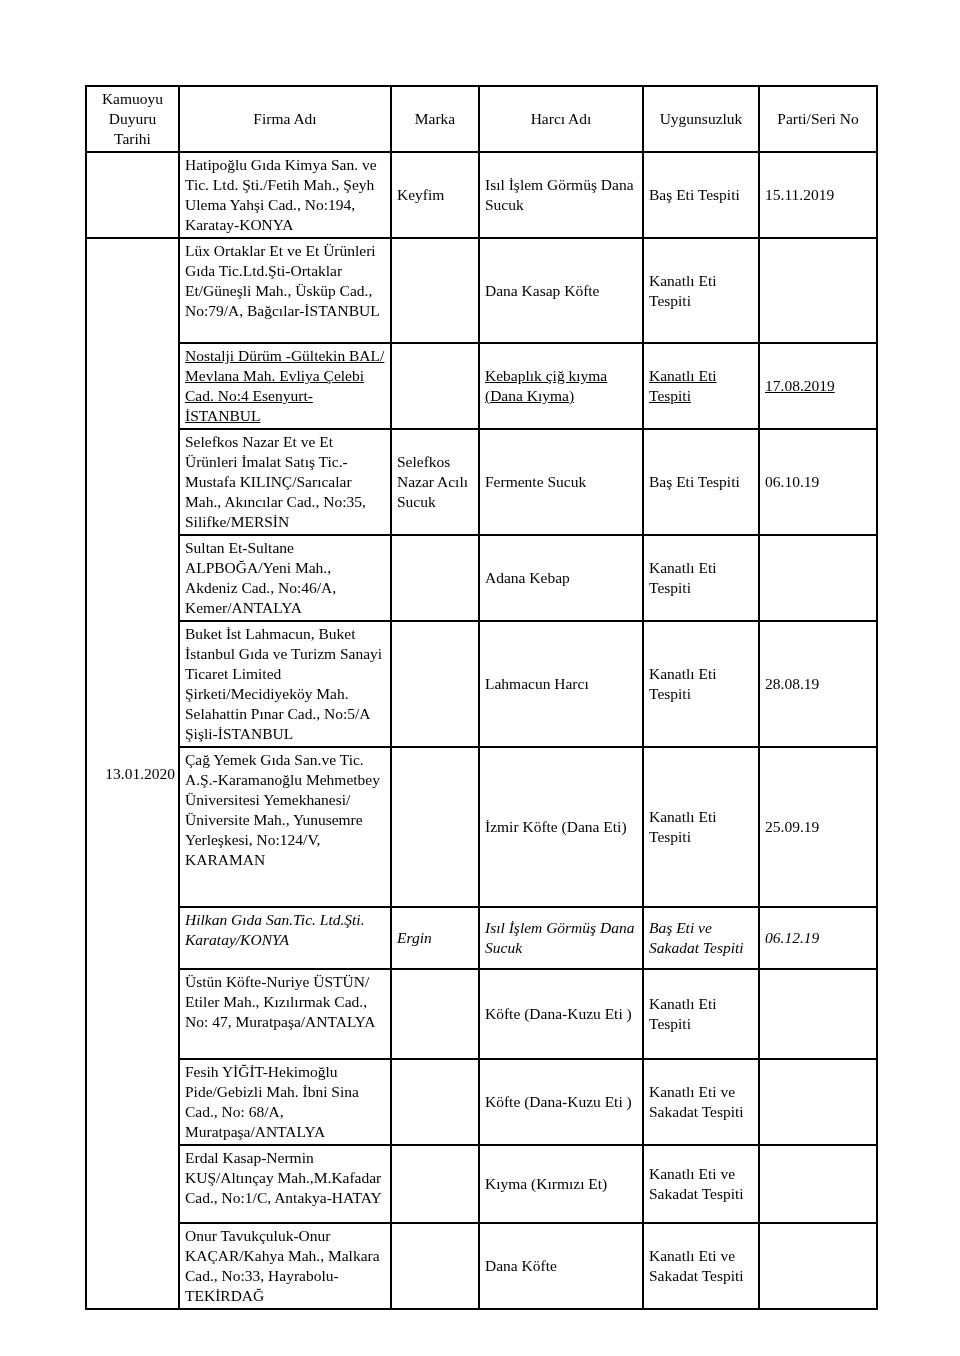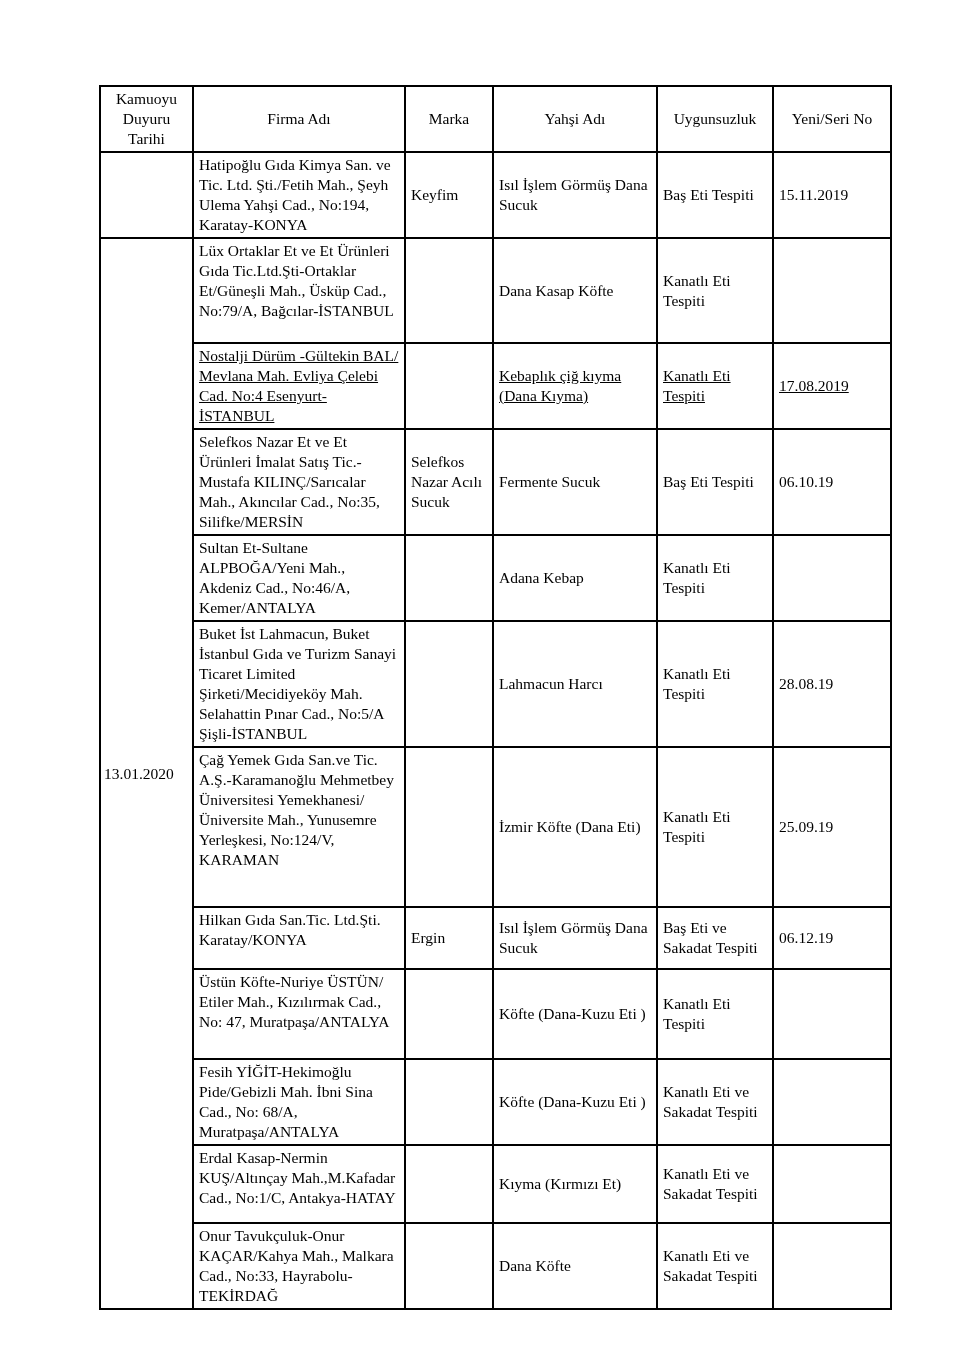--- a/index.html
+++ b/index.html
@@ -16,21 +16,21 @@
   }
   .sheet {
     position: relative;
     width: 960px;
     height: 1356px;
     background: #ffffff;
     overflow: hidden;
   }
   table.recall-table {
     position: absolute;
-    left: 99px;
+    left: 85px;
     top: 85px;
     width: 791px;
     border-collapse: collapse;
     table-layout: fixed;
   }
   .recall-table col.c-date  { width: 93px; }
   .recall-table col.c-firma { width: 212px; }
   .recall-table col.c-marka { width: 88px; }
   .recall-table col.c-urun  { width: 164px; }
   .recall-table col.c-uygun { width: 116px; }
@@ -50,21 +50,21 @@
   .recall-table th {
     text-align: center;
     padding: 2px 4px;
   }
   .recall-table td.firma {
     vertical-align: top;
     text-align: left;
     padding: 2px 4px 2px 5px;
   }
   .recall-table td.date-group {
-    text-align: left;
+    text-align: right;
     vertical-align: middle;
   }
   .recall-table td.plain {
     text-align: left;
     padding-left: 5px;
   }
 </style>
 </head>
 <body>
 
@@ -76,23 +76,23 @@
         <col class="c-marka">
       <col class="c-urun">
         <col class="c-uygun">
         <col class="c-parti">
     </colgroup>
     <tbody>
       <tr style="height:65px;">
         <th>Kamuoyu Duyuru Tarihi</th>
         <th>Firma Adı</th>
         <th>Marka</th>
-        <th>Yahşi Adı</th>
+        <th>Harcı Adı</th>
         <th>Uygunsuzluk</th>
-        <th>Yeni/Seri No</th>
+        <th>Parti/Seri No</th>
       </tr>
 
       <tr style="height:64px;">
         <td class="date-group"></td>
         <td class="firma">Hatipoğlu Gıda Kimya San. ve Tic. Ltd. Şti./Fetih Mah., Şeyh Ulema Yahşi Cad., No:194, Karatay-KONYA</td>
         <td class="plain">Keyfim</td>
         <td class="plain">Isıl İşlem Görmüş Dana Sucuk</td>
         <td class="plain">Baş Eti Tespiti</td>
         <td class="plain">15.11.2019</td>
       </tr>
@@ -139,21 +139,21 @@
       </tr>
 
       <tr style="height:160px;">
         <td class="firma">Çağ Yemek Gıda San.ve Tic. A.Ş.-Karamanoğlu Mehmetbey Üniversitesi Yemekhanesi/Üniversite Mah., Yunusemre Yerleşkesi, No:124/V, KARAMAN</td>
         <td class="plain"></td>
         <td class="plain">İzmir Köfte (Dana Eti)</td>
         <td class="plain">Kanatlı Eti Tespiti</td>
         <td class="plain">25.09.19</td>
       </tr>
 
-      <tr style="height:62px;">
+      <tr style="height:62px;font-style:italic;">
         <td class="firma">Hilkan Gıda San.Tic. Ltd.Şti. Karatay/KONYA</td>
         <td class="plain">Ergin</td>
         <td class="plain">Isıl İşlem Görmüş Dana Sucuk</td>
         <td class="plain">Baş Eti ve Sakadat Tespiti</td>
         <td class="plain">06.12.19</td>
       </tr>
 
       <tr style="height:90px;padding-left:22px;">
         <td class="firma">Üstün Köfte-Nuriye ÜSTÜN/ Etiler Mah., Kızılırmak Cad., No: 47, Muratpaşa/ANTALYA</td>
         <td class="plain"></td>

